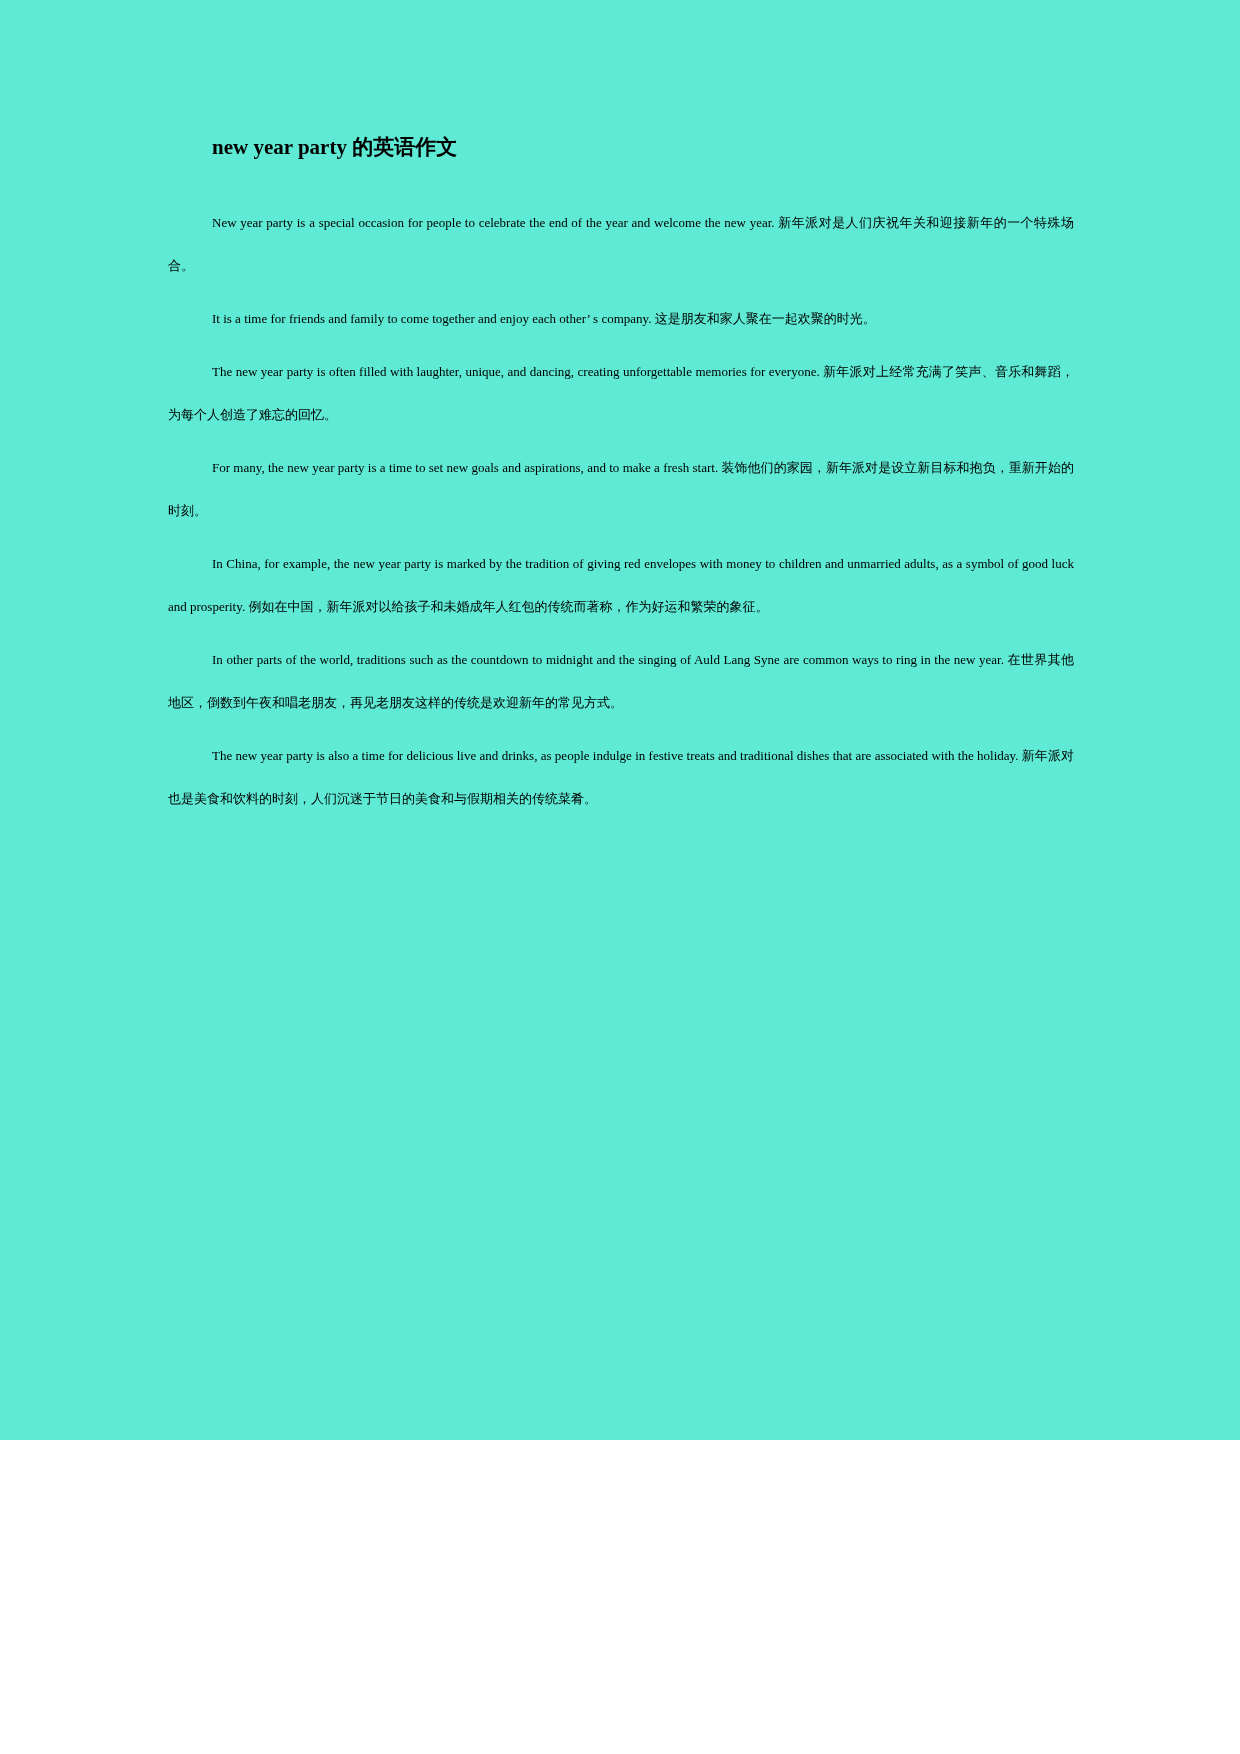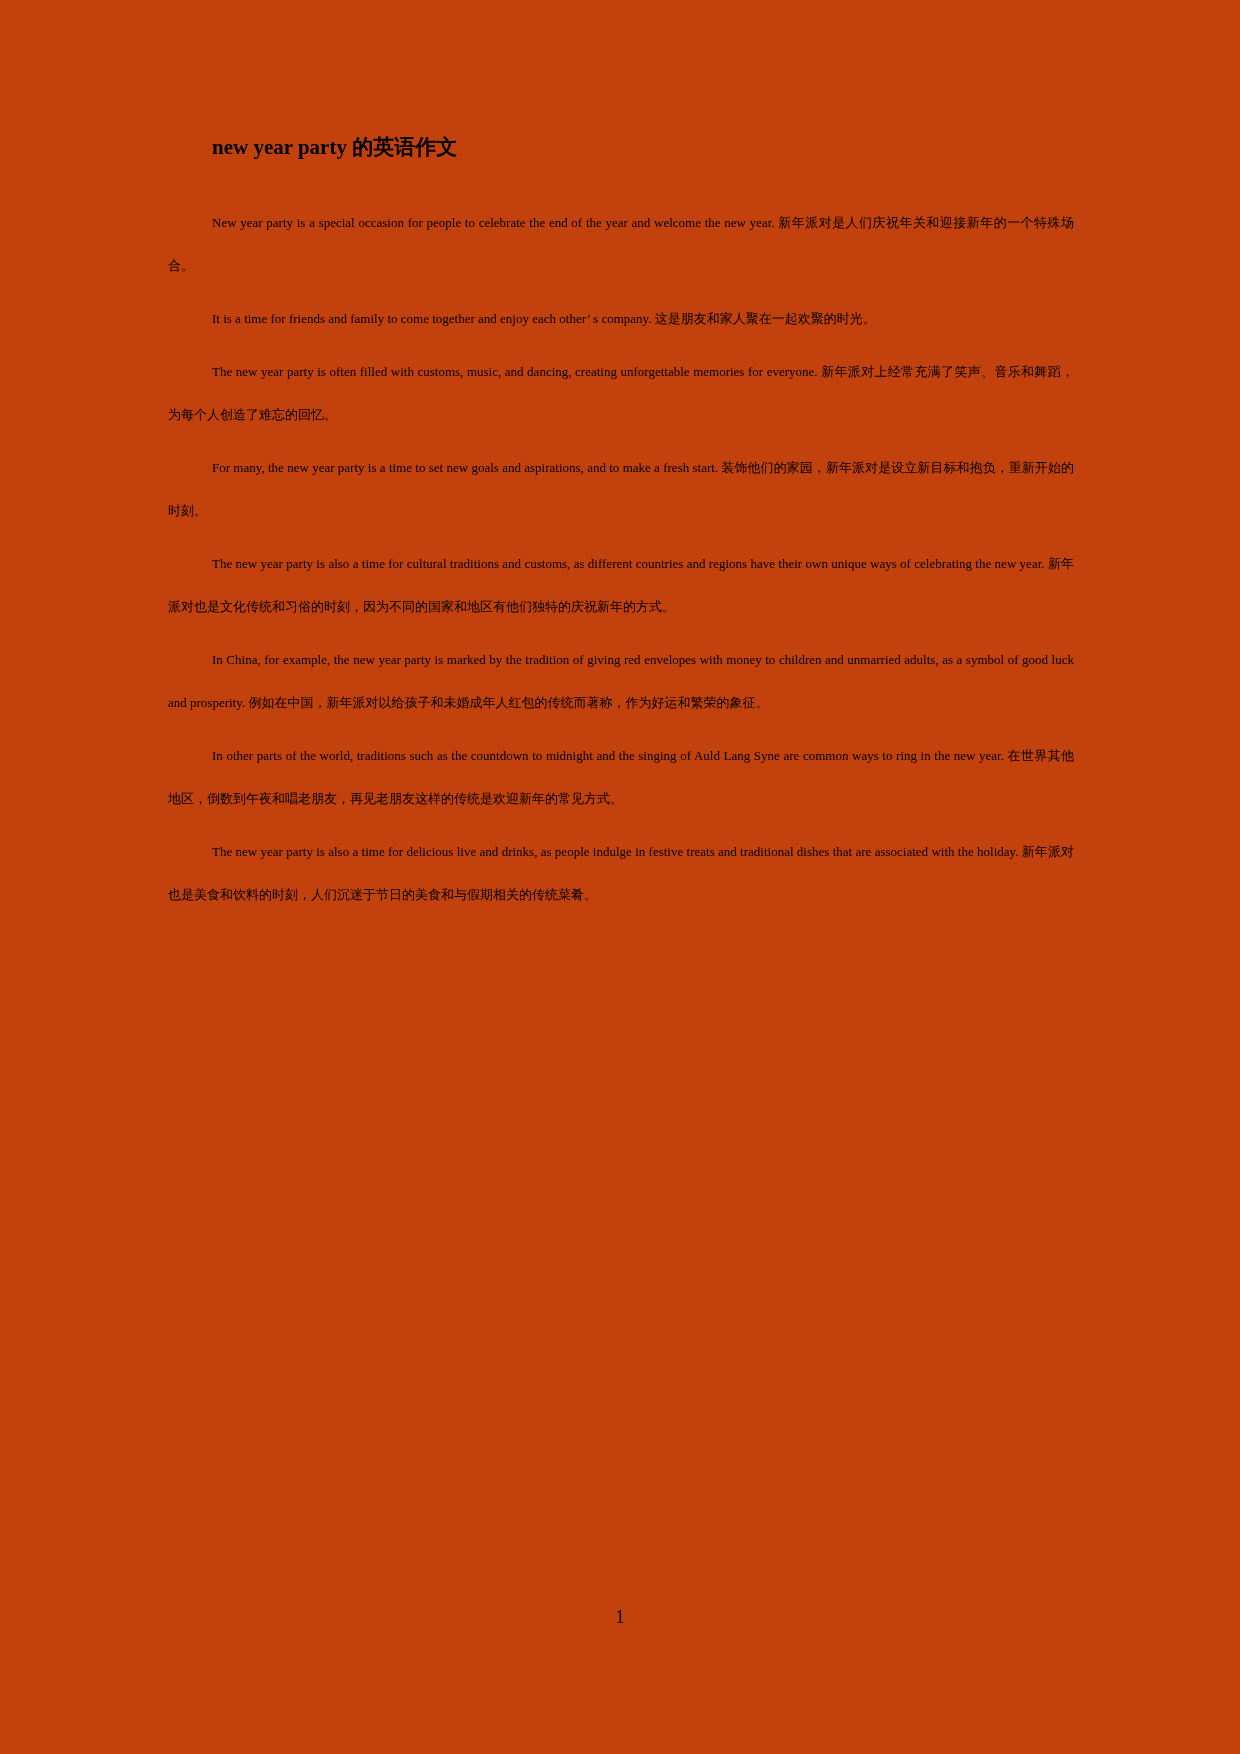--- a/index.html
+++ b/index.html
@@ -9,22 +9,22 @@
   }
   body {
     width: 1240px;
     height: 1754px;
     font-family: "Liberation Serif", "DejaVu Serif", serif;
     color: #000000;
   }
   .page {
     position: relative;
     width: 1240px;
-    height: 1754px;
-    background: #c2410c;
+    height: 1440px;
+    background: #5eead4;
     overflow: hidden;
   }
   .content {
     position: absolute;
     left: 168px;
     top: 126px;
     width: 906px;
   }
   .doc-title {
     font-size: 21px;
@@ -56,23 +56,22 @@
 </style>
 </head>
 <body>
 
 <div class="page">
   <div class="content">
     <h1 class="doc-title">new year party 的英语作文</h1>
 
     <p class="doc-paragraph">New year party is a special occasion for people to celebrate the end of the year and welcome the new year. 新年派对是人们庆祝年关和迎接新年的一个特殊场合。</p>
     <p class="doc-paragraph">It is a time for friends and family to come together and enjoy each other’ s company. 这是朋友和家人聚在一起欢聚的时光。</p>
-    <p class="doc-paragraph">The new year party is often filled with customs, music, and dancing, creating unforgettable memories for everyone. 新年派对上经常充满了笑声、音乐和舞蹈，为每个人创造了难忘的回忆。</p>
+    <p class="doc-paragraph">The new year party is often filled with laughter, unique, and dancing, creating unforgettable memories for everyone. 新年派对上经常充满了笑声、音乐和舞蹈，为每个人创造了难忘的回忆。</p>
     <p class="doc-paragraph">For many, the new year party is a time to set new goals and aspirations, and to make a fresh start. 装饰他们的家园，新年派对是设立新目标和抱负，重新开始的时刻。</p>
-    <p class="doc-paragraph">The new year party is also a time for cultural traditions and customs, as different countries and regions have their own unique ways of celebrating the new year. 新年派对也是文化传统和习俗的时刻，因为不同的国家和地区有他们独特的庆祝新年的方式。</p>
     <p class="doc-paragraph">In China, for example, the new year party is marked by the tradition of giving red envelopes with money to children and unmarried adults, as a symbol of good luck and prosperity. 例如在中国，新年派对以给孩子和未婚成年人红包的传统而著称，作为好运和繁荣的象征。</p>
     <p class="doc-paragraph">In other parts of the world, traditions such as the countdown to midnight and the singing of Auld Lang Syne are common ways to ring in the new year. 在世界其他地区，倒数到午夜和唱老朋友，再见老朋友这样的传统是欢迎新年的常见方式。</p>
     <p class="doc-paragraph">The new year party is also a time for delicious live and drinks, as people indulge in festive treats and traditional dishes that are associated with the holiday. 新年派对也是美食和饮料的时刻，人们沉迷于节日的美食和与假期相关的传统菜肴。</p>
   </div>
 
   <div class="page-footer">
     <span class="page-number">1</span>
   </div>
 </div>
 

